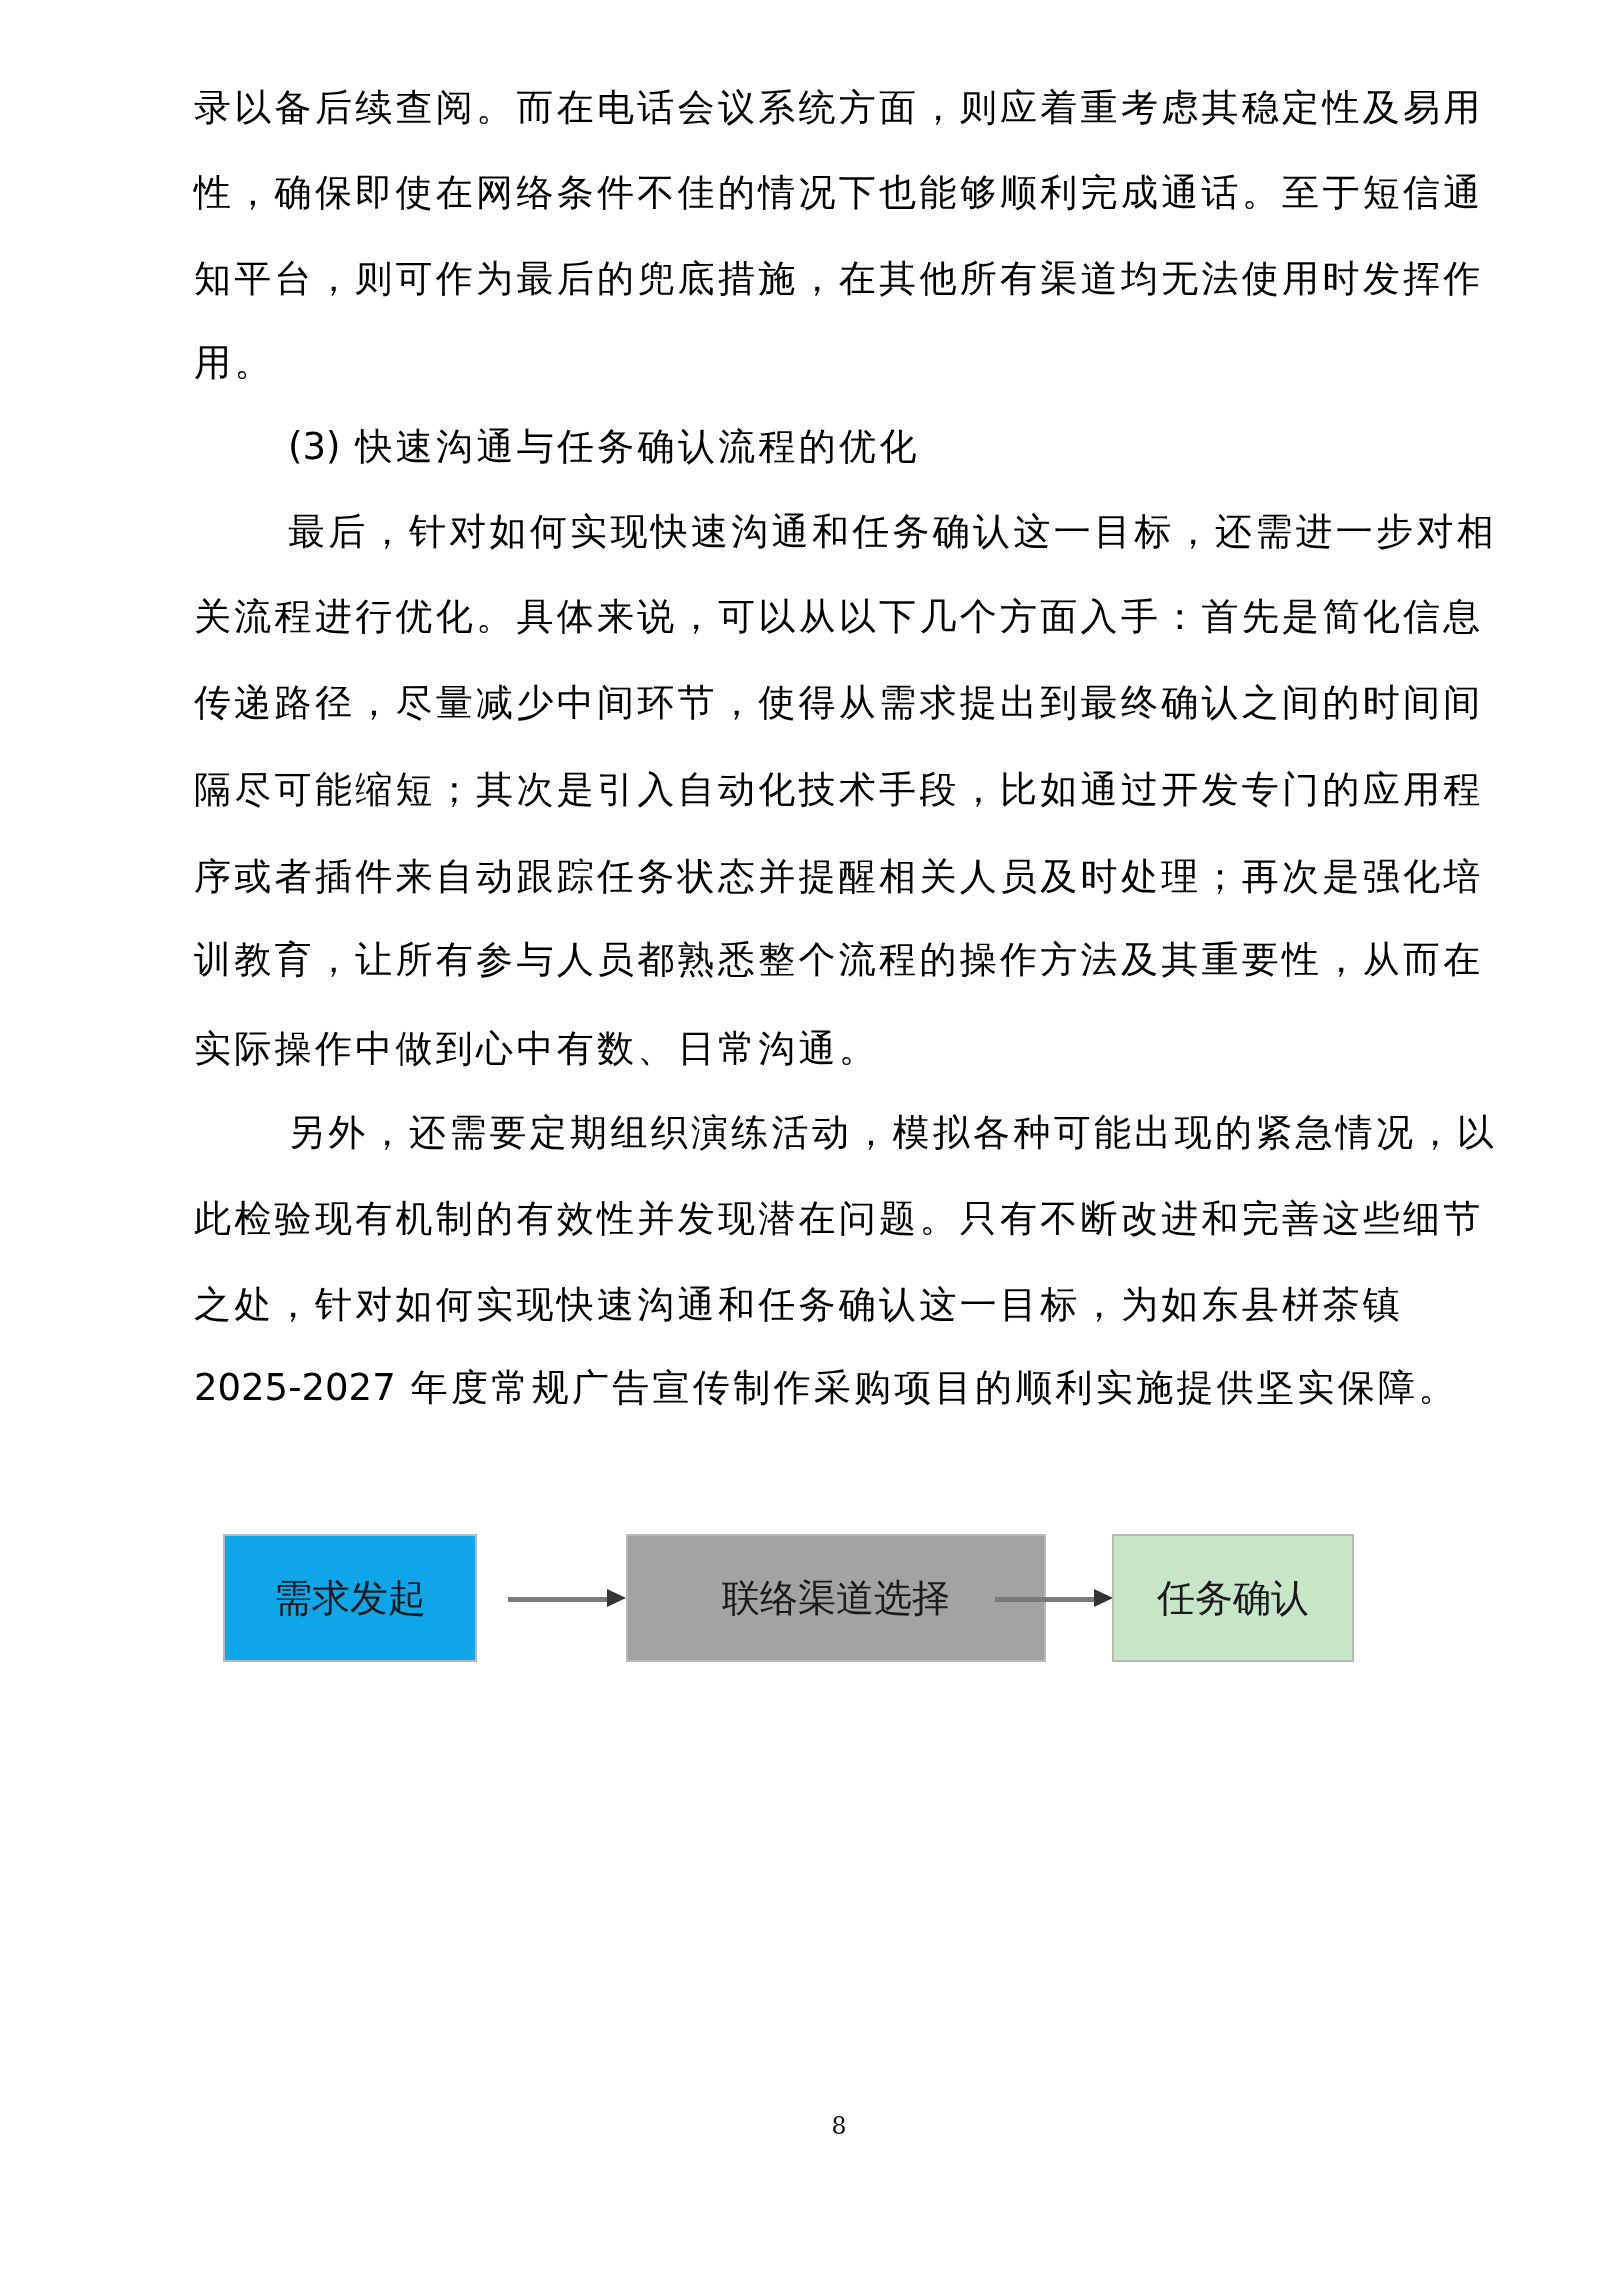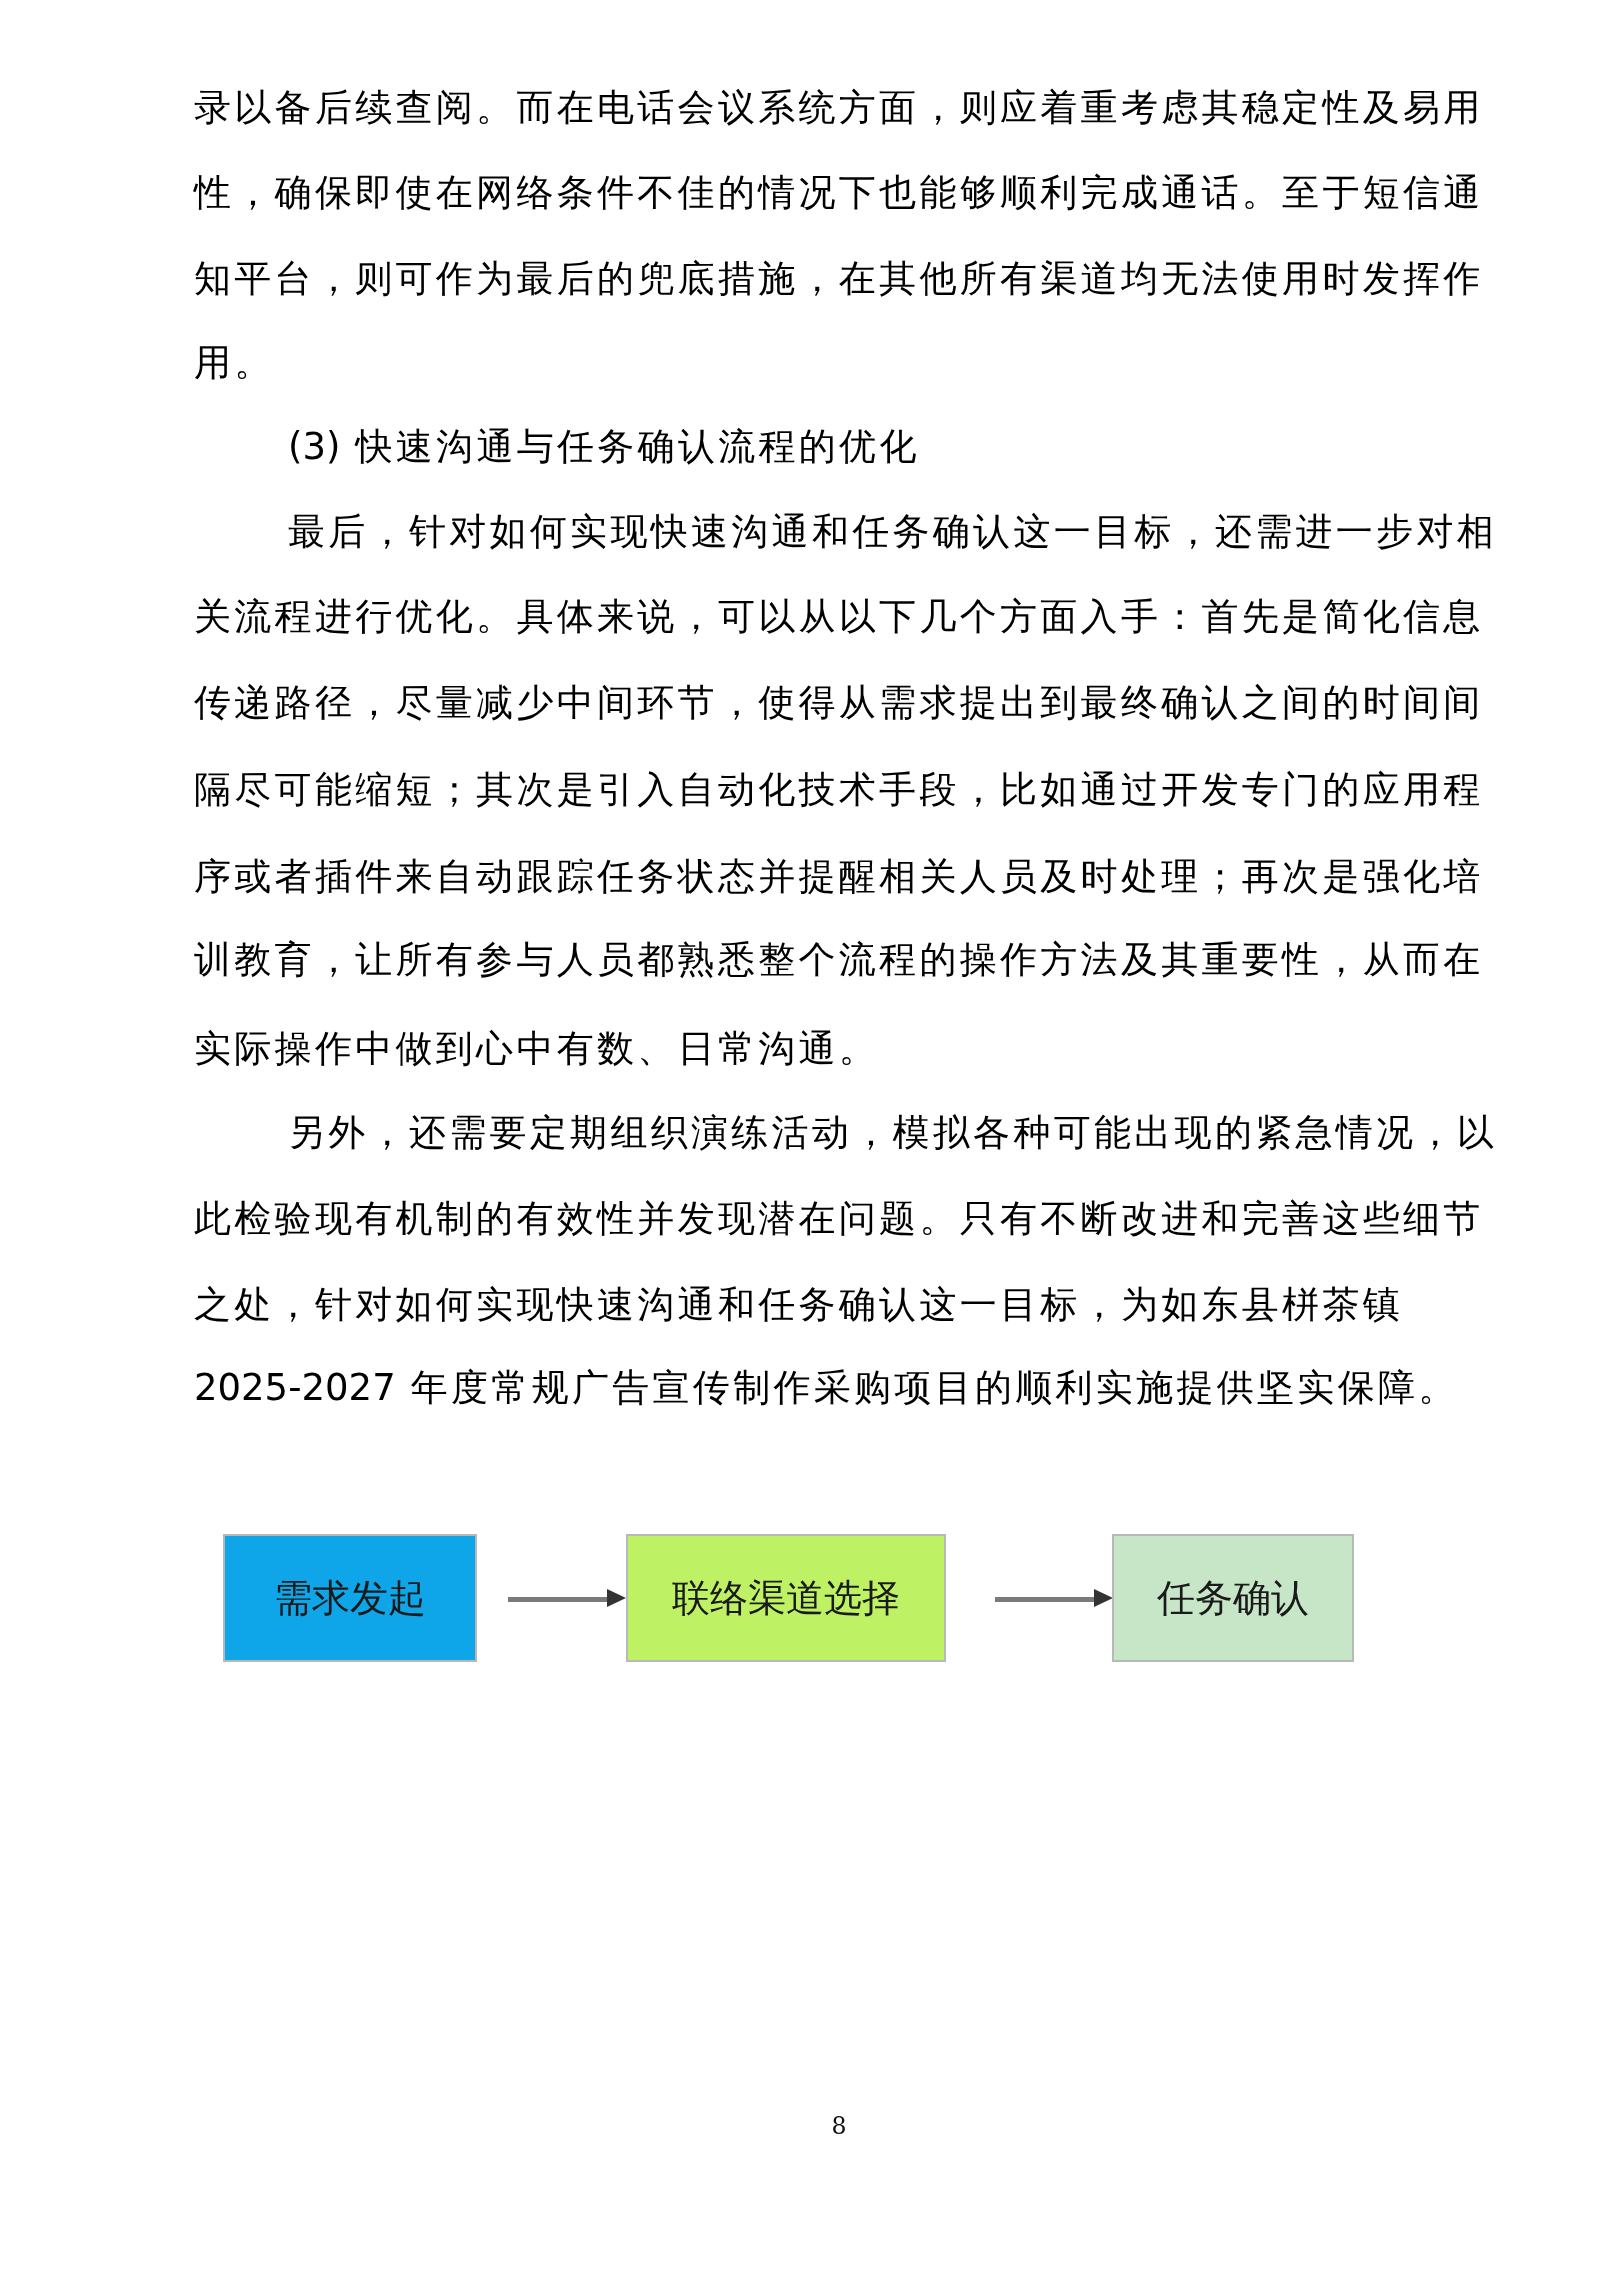--- a/index.html
+++ b/index.html
@@ -73,21 +73,21 @@
   </div>
 
   <div class="flow">
     <div class="flow-box" style="left:215px; width:254px; background:#0ea5e9;margin-left:8px;">
       <span>需求发起</span>
     </div>
     <div class="arrow" style="left:508px; width:118px;">
       <div class="shaft" style="width:99px;"></div>
       <div class="head" style="left:99px;"></div>
     </div>
-    <div class="flow-box" style="left:626px; width:320px; background:#bef264;">
+    <div class="flow-box" style="left:626px; width:420px; background:#a3a3a3;">
       <span>联络渠道选择</span>
     </div>
     <div class="arrow" style="left:995px; width:118px;">
       <div class="shaft" style="width:99px;"></div>
       <div class="head" style="left:99px;"></div>
     </div>
     <div class="flow-box" style="left:1112px; width:242px; background:#c7e6c8;">
       <span>任务确认</span>
     </div>
   </div>

